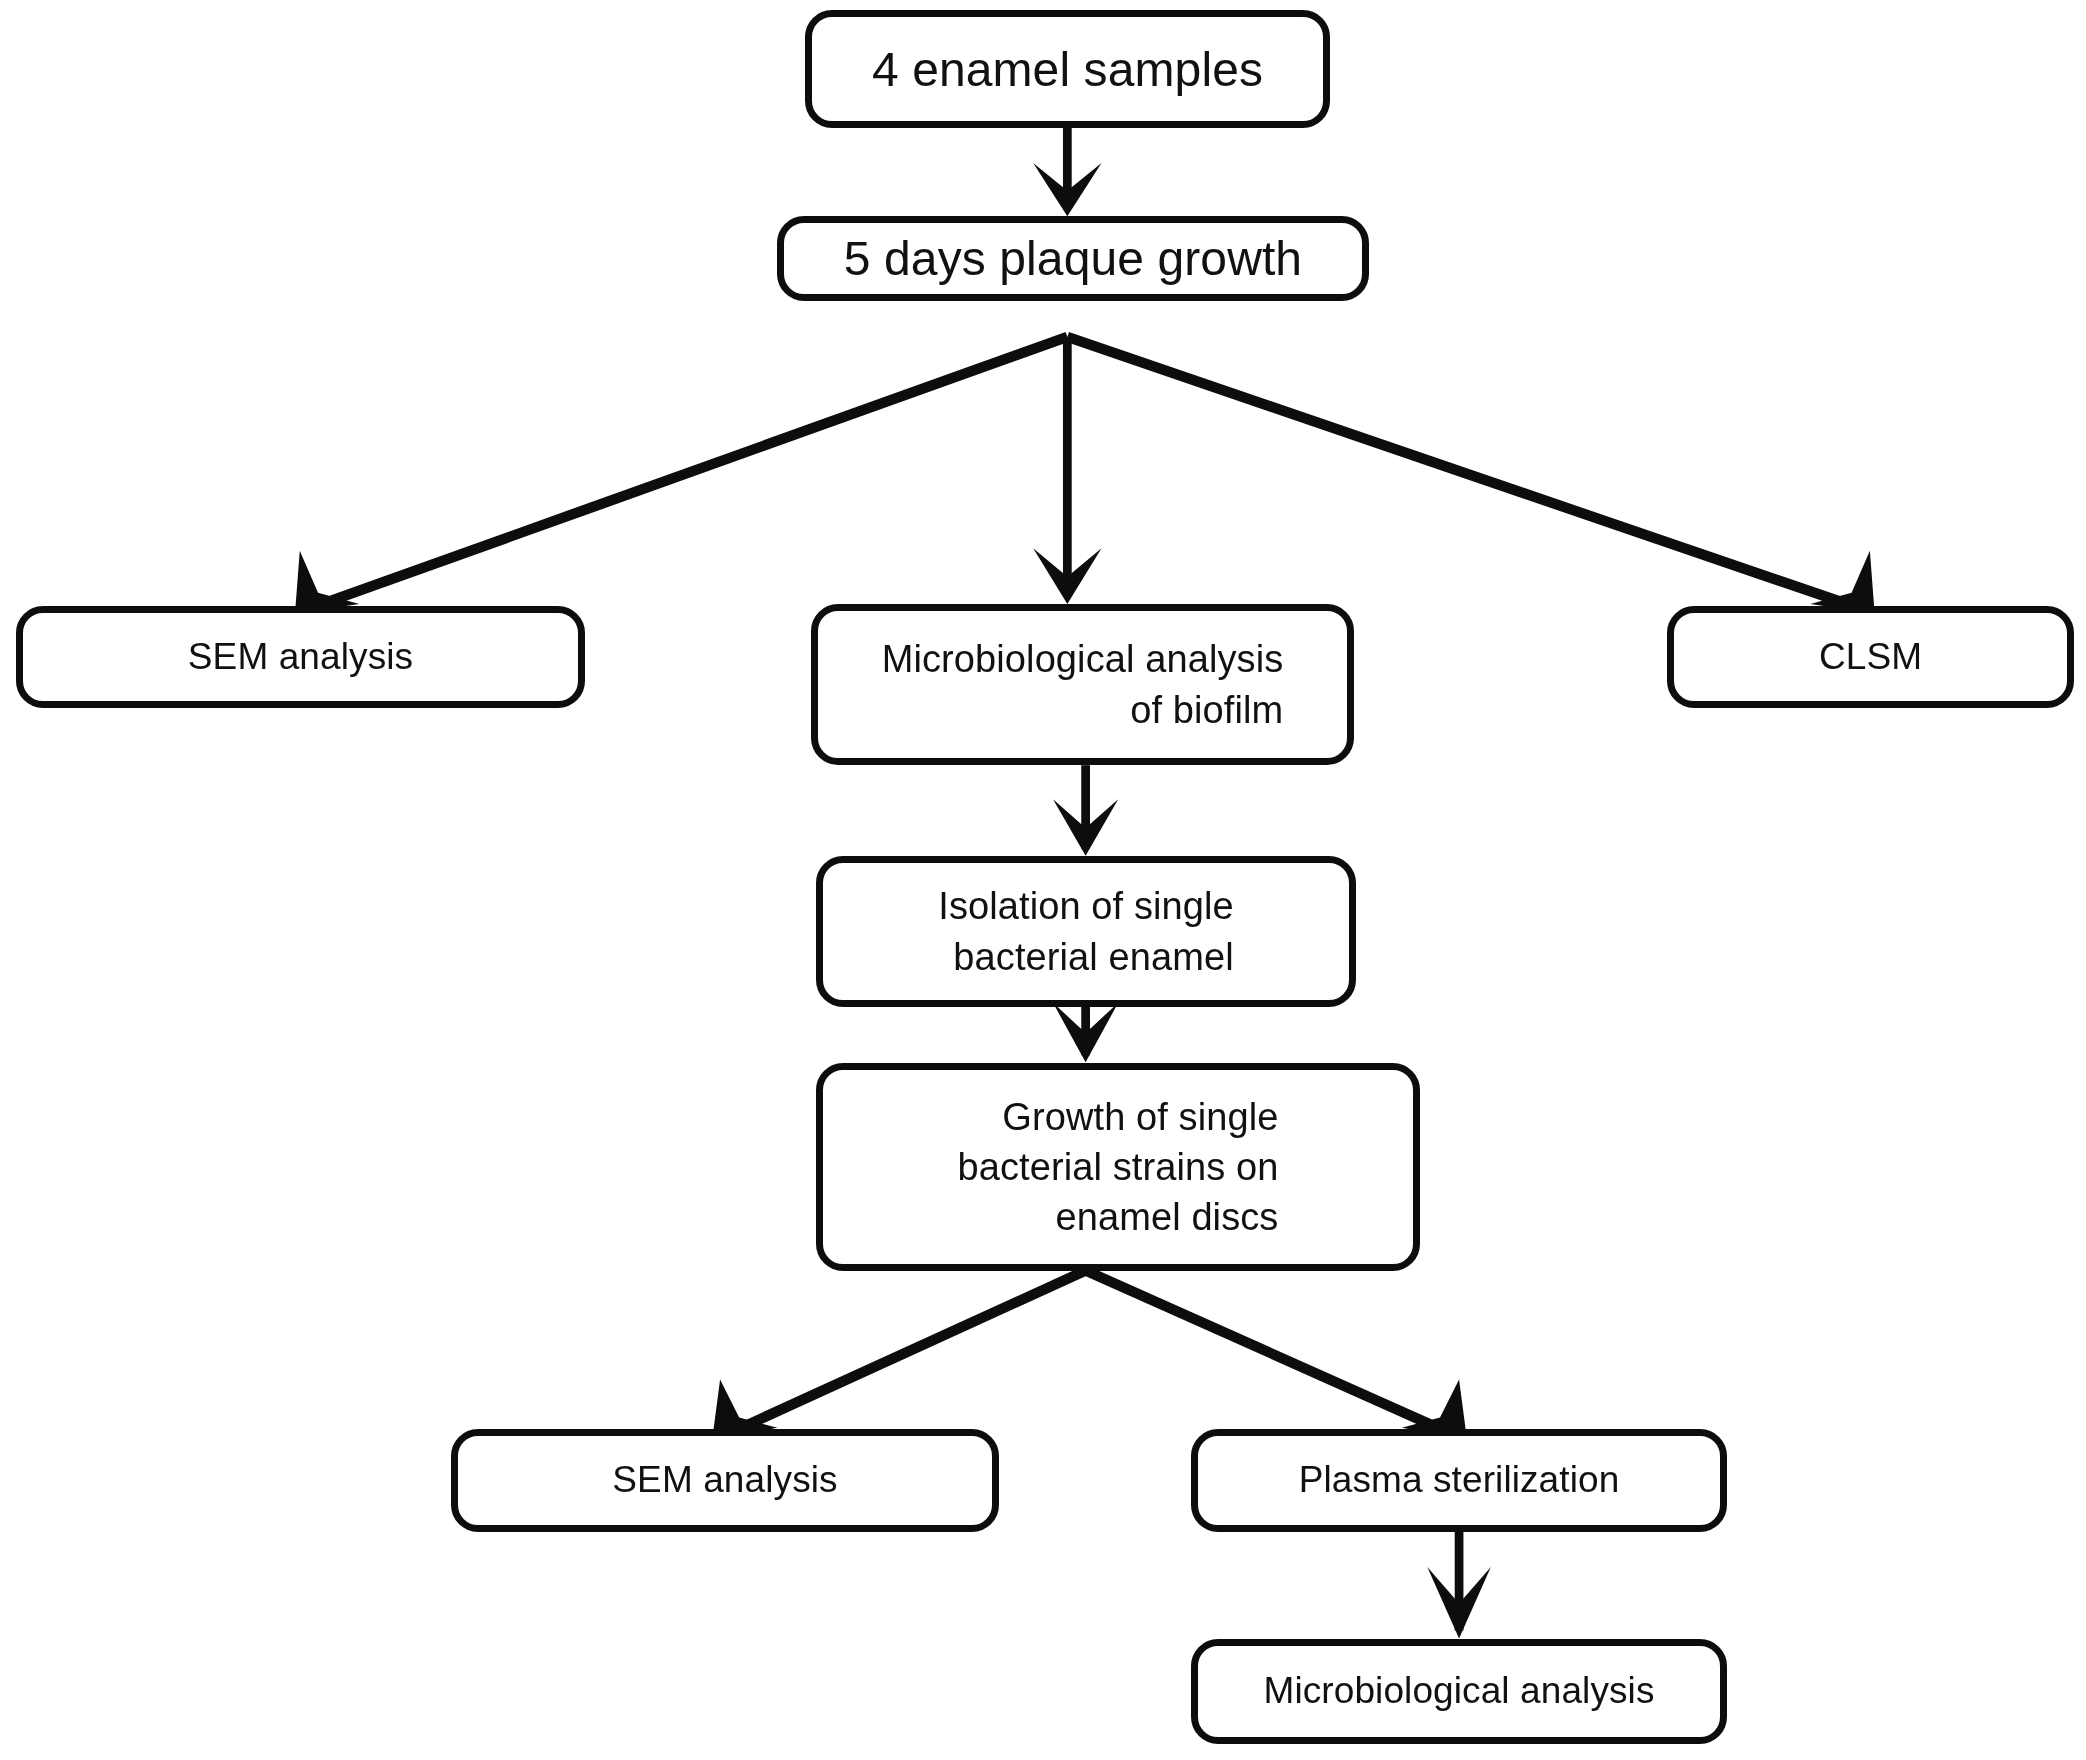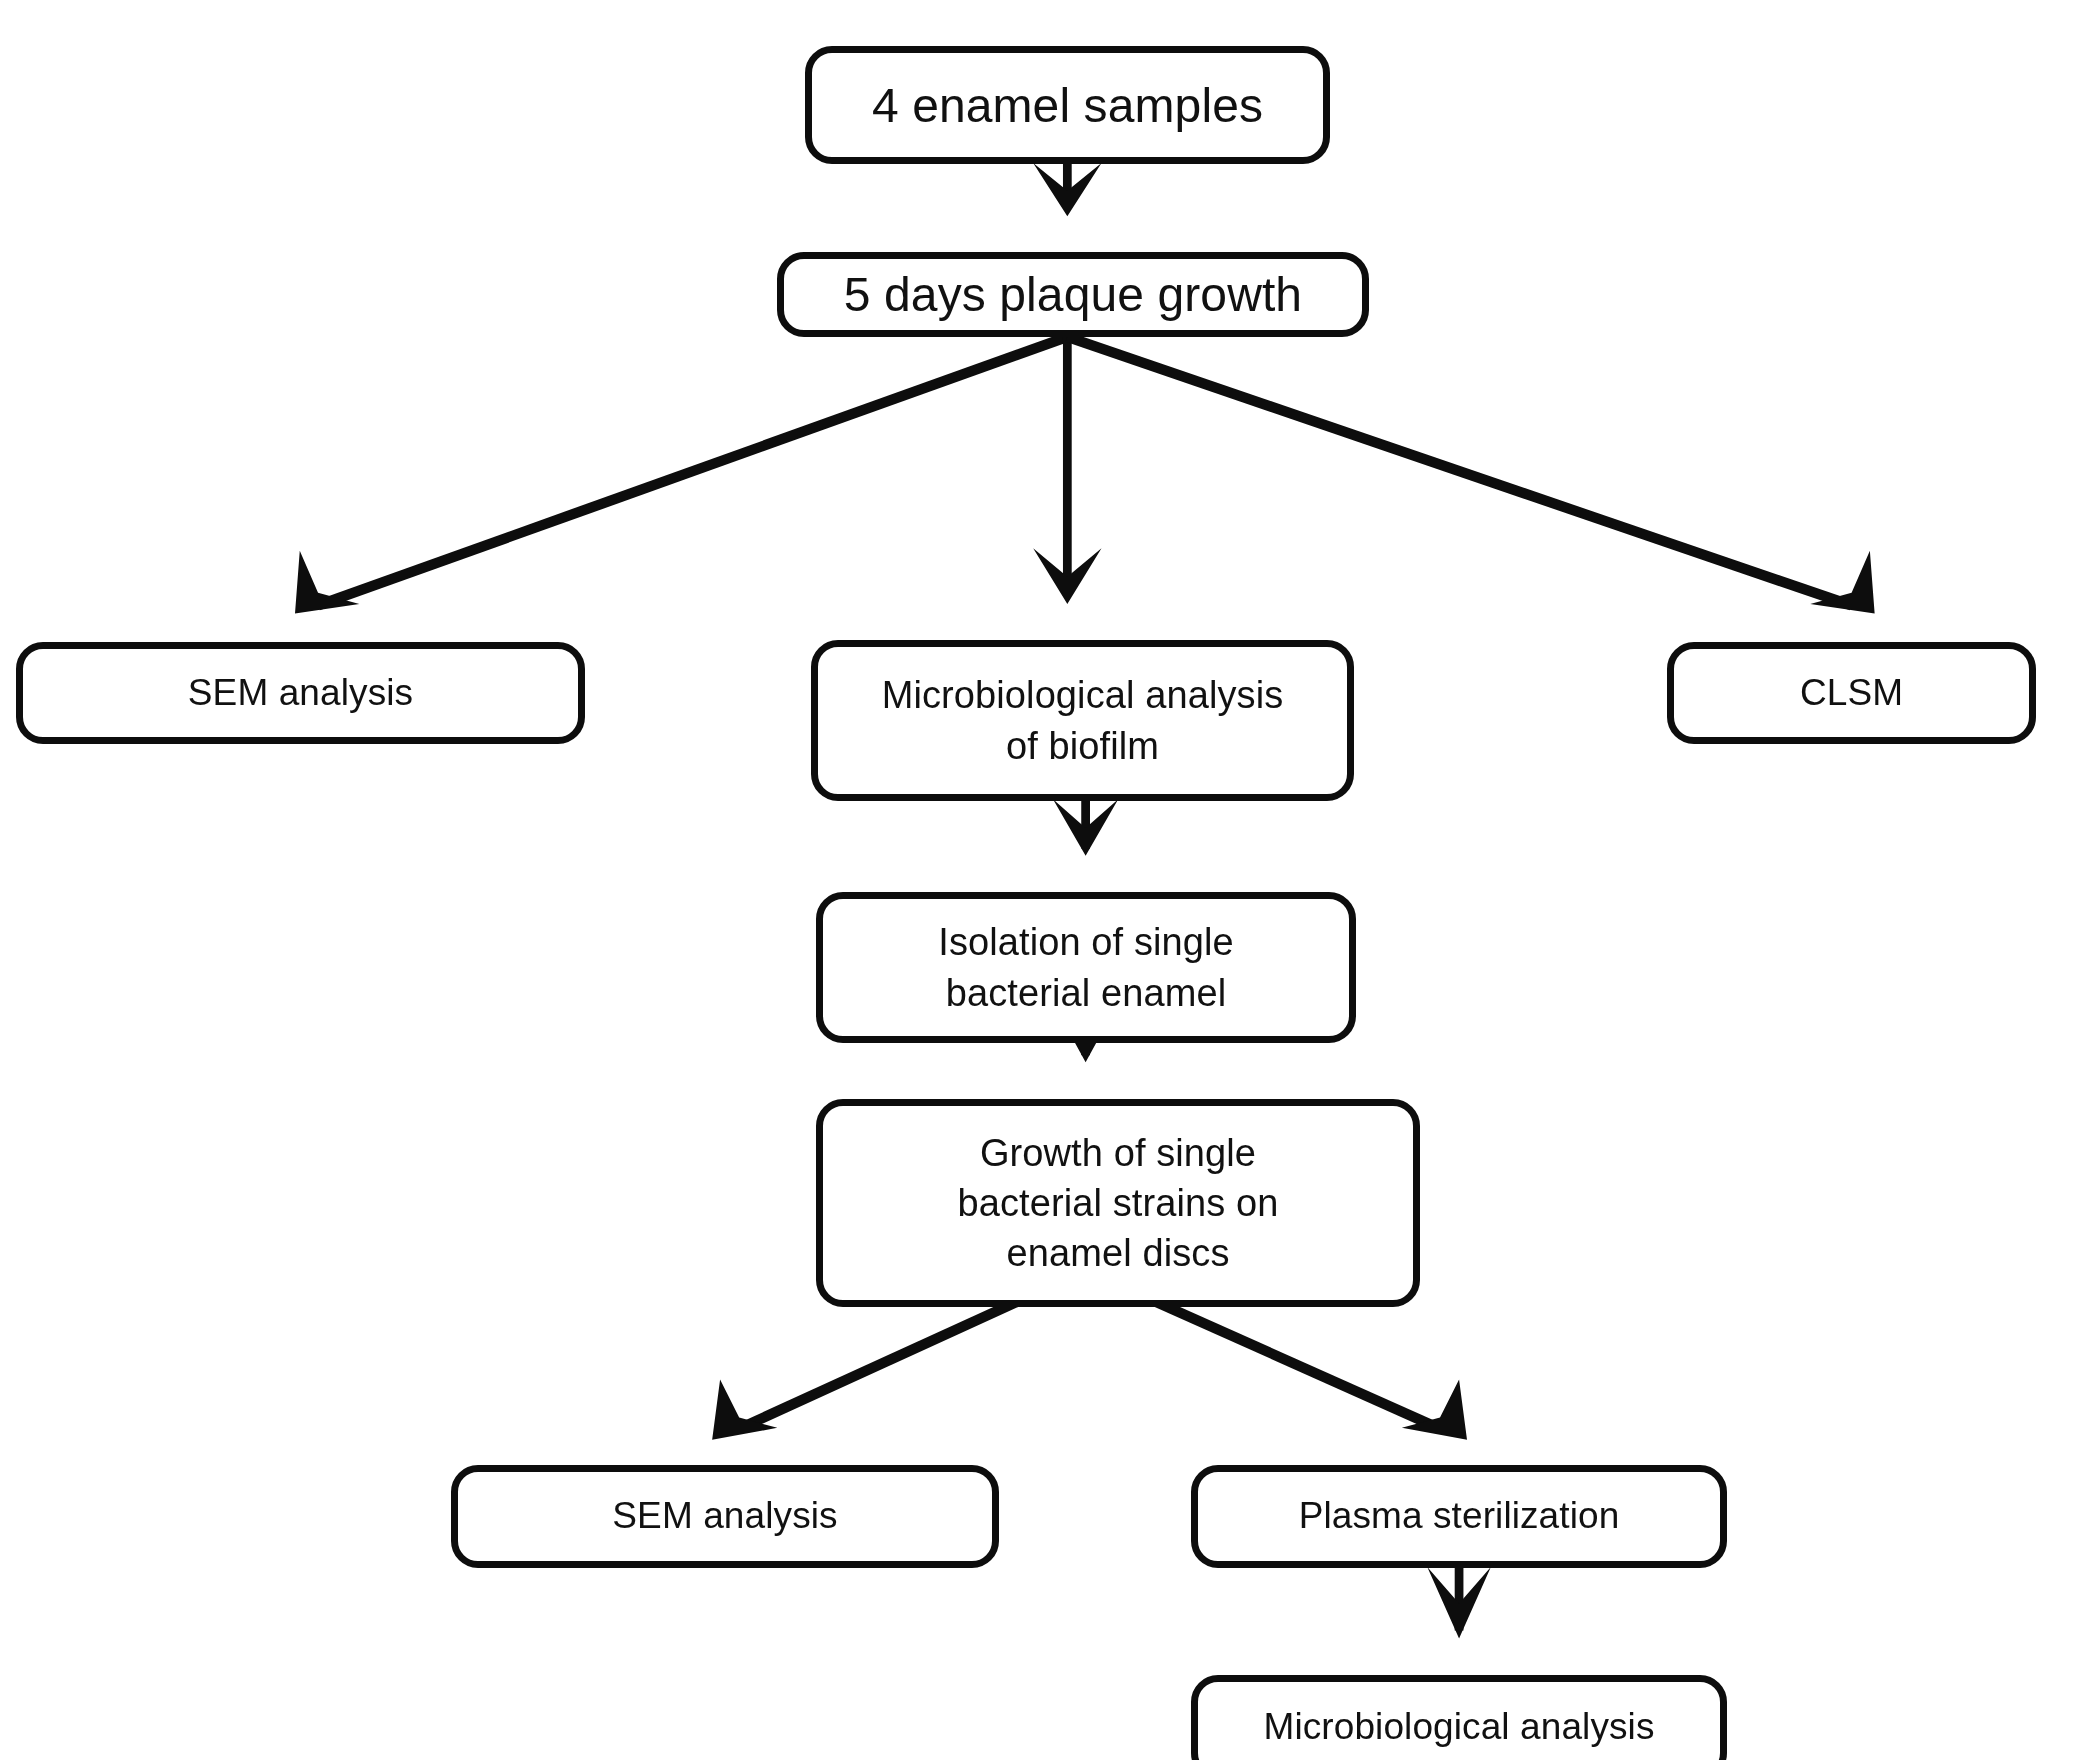--- a/index.html
+++ b/index.html
@@ -29,41 +29,40 @@
   
   .node {
     position: absolute;
     box-sizing: border-box;
     background: #ffffff;
     border: 7.2px solid #0d0d0d;
     border-radius: 27px;
     display: flex;
     align-items: center;
     justify-content: center;
-    text-align: center;
+    text-align: right;
     z-index: 5;
-    margin-top: 36px;
   }
   .node .node-label {
     display: block;
     color: #111111;
     line-height: 1.32;
     white-space: pre-line;
     letter-spacing: 0.1px;
   }
   .size-lg .node-label { font-size: 48px; }
   .size-md .node-label { font-size: 38px; }
   .size-sm .node-label { font-size: 37px; }
 
   
   #node-enamel-samples   { left: 805px; top: 10.3px;   width: 525px;  height: 118px; }
   #node-plaque-growth    { left: 777px;  top: 216px;  width: 592px;  height: 85px; }
   #node-sem-analysis-top { left: 16px;   top: 606px;  width: 569px;  height: 102px; }
   #node-micro-biofilm    { left: 811px; top: 604px;  width: 543px;  height: 161px; }
-  #node-clsm             { left: 1667px; top: 606px;  width: 369px;  height: 102px; }
+  #node-clsm             { left: 1667px; top: 606px;  width: 407px;  height: 102px; }
   #node-isolation        { left: 816px; top: 856px; width: 540px;  height: 151px; }
   #node-growth-discs     { left: 816px; top: 1063px; width: 604px;  height: 208px; }
   #node-sem-analysis-bot { left: 451px;  top: 1429px; width: 548px;  height: 103px; }
   #node-plasma           { left: 1191px; top: 1429px; width: 536px;  height: 103px; }
   #node-micro-analysis   { left: 1191px; top: 1639px; width: 536px;  height: 105px; }
 </style>
 </head>
 <body>
 
 <div id="canvas">

